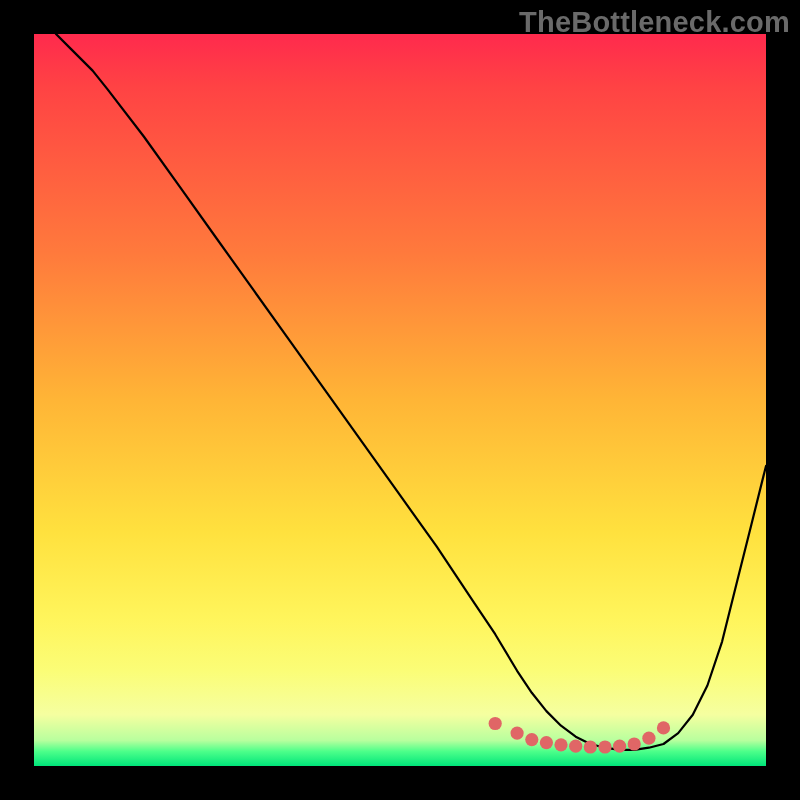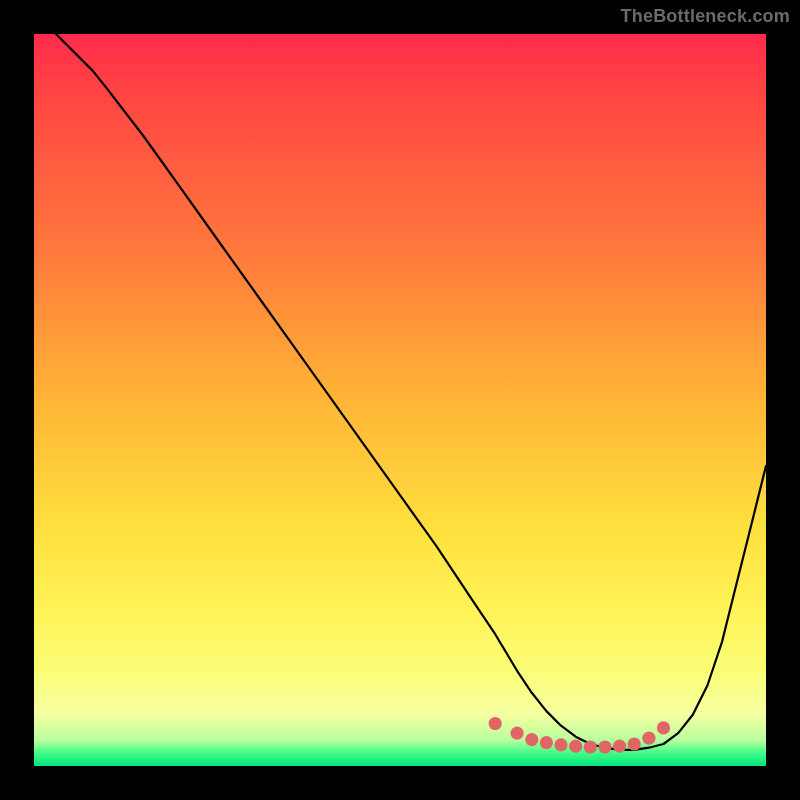--- a/index.html
+++ b/index.html
@@ -38,21 +38,21 @@
       #b8ff9e 96.5%,
       #4dff8a 98%,
       #00e57a 100%
     );
   }
   .watermark {
     position: absolute;
     top: 6px;
     right: 10px;
     font-family: Arial, Helvetica, sans-serif;
-    font-size: 18px;
+    font-size: 29px;
     font-weight: bold;
     color: #6a6a6a;
     letter-spacing: 0.2px;
     text-align: center;
   }
   svg.curve {
     position: absolute;
     left: 0;
     top: 0;
     width: 732px;

